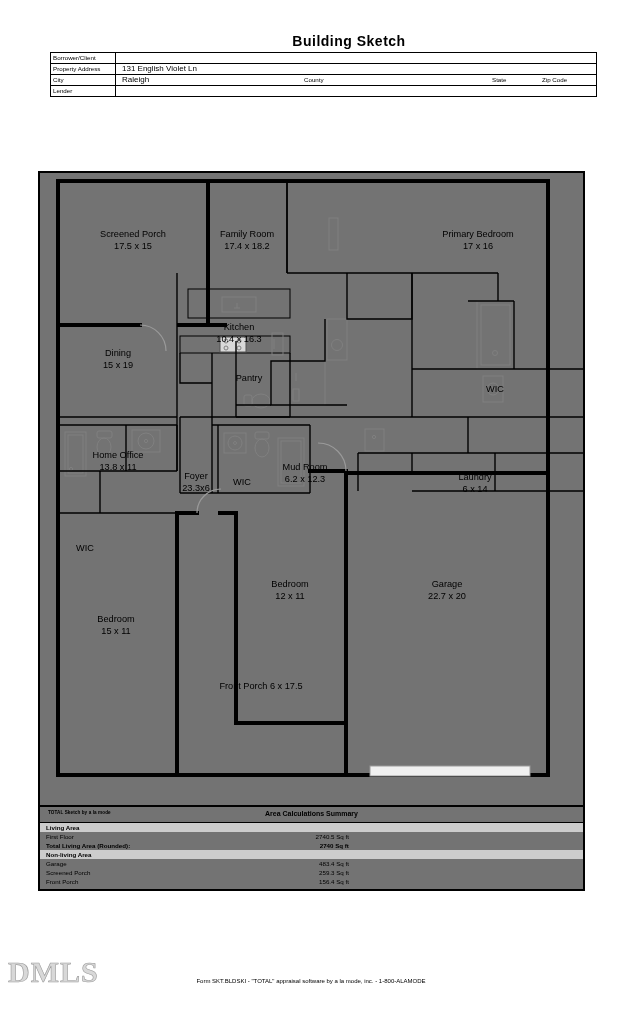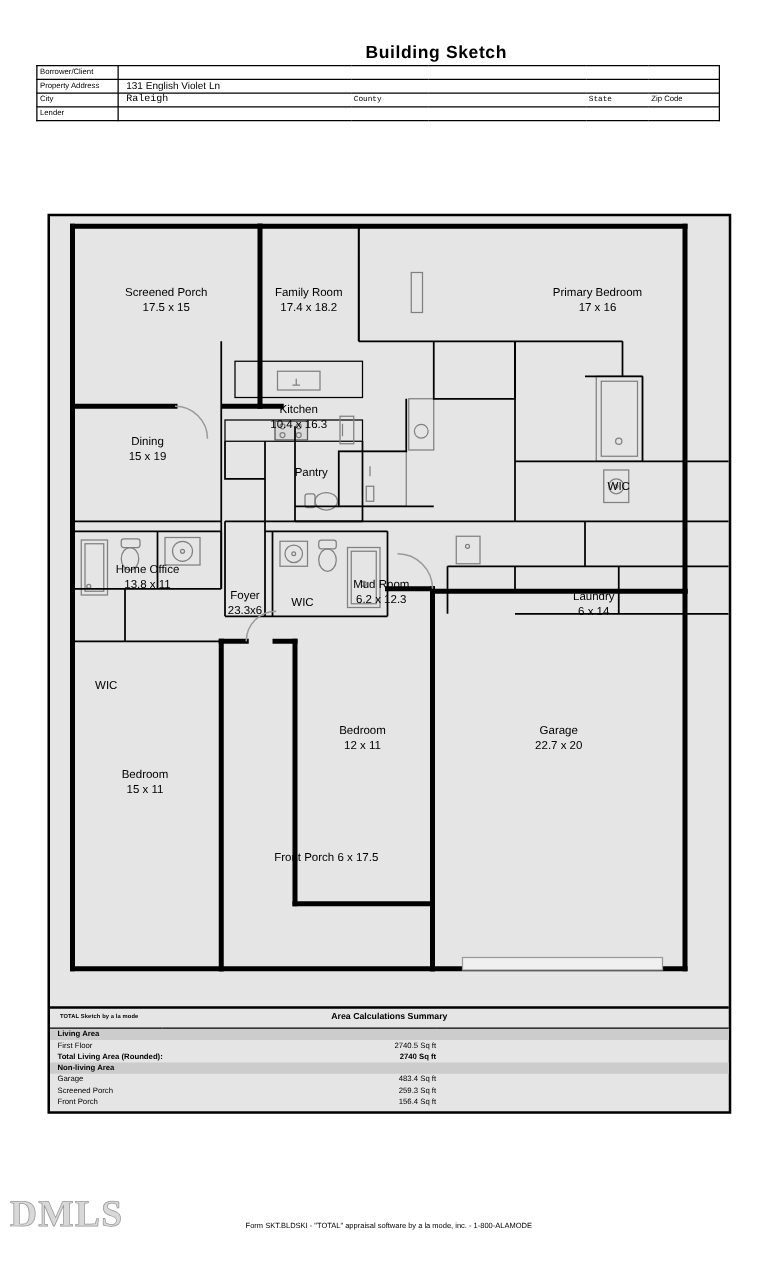--- a/index.html
+++ b/index.html
@@ -25,52 +25,52 @@
     text-align: center;
     font-size: 14px;
     font-weight: bold;
     letter-spacing: 0.5px;
     margin-left: 38px;
   }
 
   
   .hdr-table {
     position: absolute;
-    left: 29px;
+    left: 50px;
     top: 52px;
     width: 547px;
     border: 1px solid #000;
     border-collapse: collapse;
     font-size: 6.5px;
     background: #fff;
   }
   .hdr-table td {
     border: 1px solid #000;
     height: 10px;
     padding: 0 0 0 2px;
     vertical-align: middle;
     white-space: nowrap;
     line-height: 10px;
   }
   .hdr-lbl { font-size: 6.2px; width: 62px; }
   .hdr-val { font-size: 8px; padding-left: 6px !important; }
   .hdr-inline-lbl { font-size: 6.2px; }
   td.nb-l { border-left: none; }
-  td.nb-r { border-right: none; font-family: Liberation Mono, monospace; }
+  td.nb-r { border-right: none; }
 
   
   .sketch-frame {
     position: absolute;
     left: 38px;
     top: 171px;
     width: 547px;
     height: 720px;
     border: 2px solid #000;
     box-sizing: border-box;
-    background: #e5e5e5;
+    background: #737373;
   }
 
   
   .plan-svg {
     position: absolute;
     left: 0;
     top: 0;
   }
 
   

